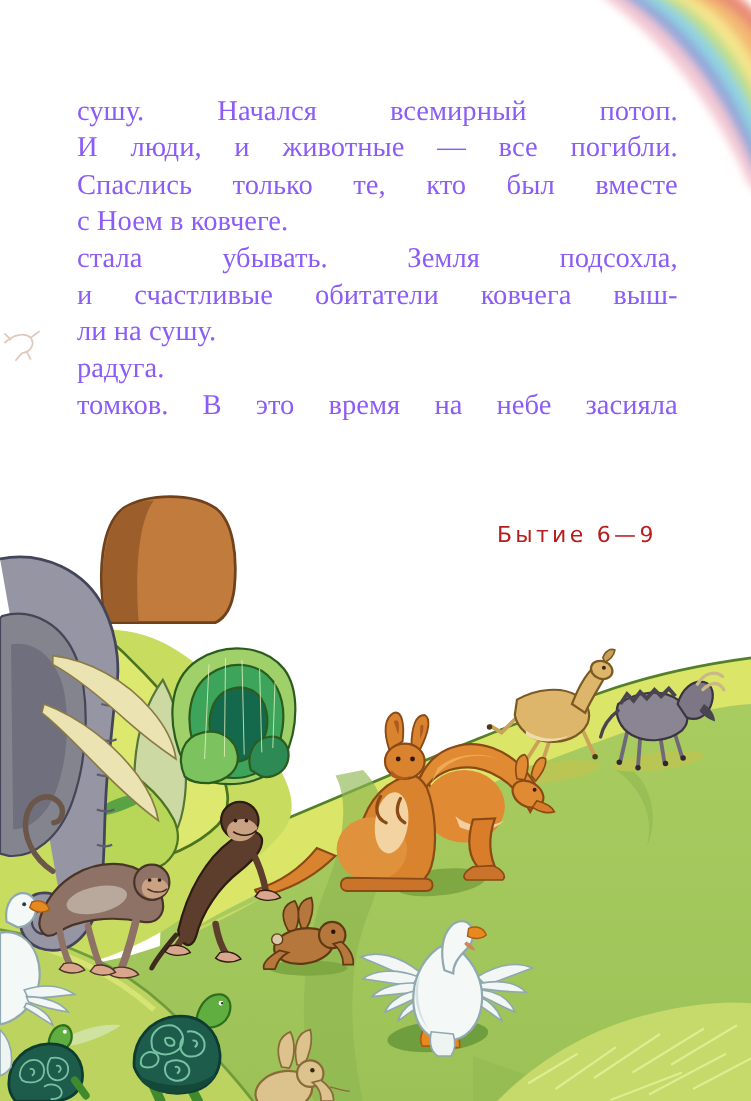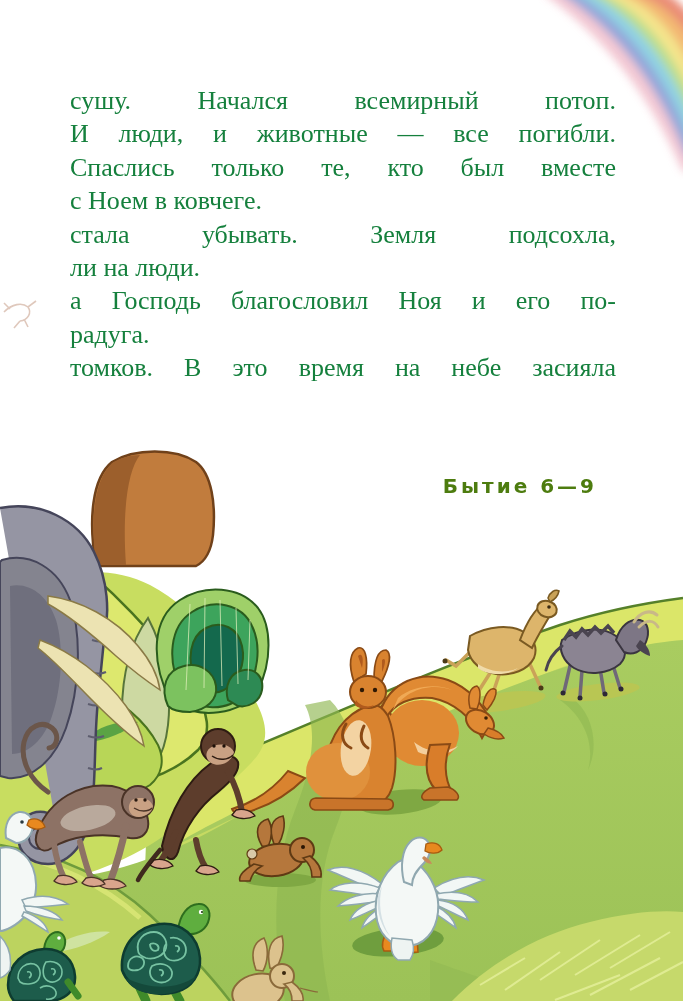--- a/index.html
+++ b/index.html
@@ -1,26 +1,26 @@
 <!DOCTYPE html>
 <html><head>
 <meta charset="utf-8">
 <style>
   html,body{margin:0;padding:0;}
   body{width:683px;height:1001px;position:relative;overflow:hidden;background:#ffffff;
        font-family:"Liberation Serif", serif;}
   #art{position:absolute;left:0;top:0;z-index:1;}
   .textblock{position:absolute;left:70px;top:84px;width:546px;z-index:2;
-             font-size:26px;line-height:33.4px;color:#15803d;}
+             font-size:26px;line-height:33.4px;color:#8b5cf6;}
   .tline{text-align:justify;text-align-last:justify;white-space:normal;}
   .tline.lastline{text-align:left;text-align-last:left;}
   .tline.indent{padding-left:32px;}
   .citation{position:absolute;right:86px;top:474px;z-index:2;
-            font-family:"DejaVu Sans", sans-serif;font-weight:bold;
-            font-size:20px;letter-spacing:3px;color:#4d7c0f;margin-left:30px;}
+            font-family:"DejaVu Sans", sans-serif;font-weight:normal;
+            font-size:20px;letter-spacing:3px;color:#b91c1c;margin-left:30px;}
 </style>
 </head>
 <body>
 
 <svg id="art" width="683" height="1001" viewBox="0 0 683 1001" xmlns="http://www.w3.org/2000/svg">
   <defs>
     <filter id="soft" x="-40%" y="-40%" width="180%" height="180%">
         <feGaussianBlur stdDeviation="4"></feGaussianBlur>
       </filter>
     <linearGradient id="fieldGrad" x1="0" y1="0" x2="0" y2="1">
@@ -291,19 +291,19 @@
     <path d="M0,936 C8,944 12,956 10,970 C6,976 0,978 0,978 Z" fill="#eef4f2" stroke="#90a8b0" stroke-width="1.5"></path>
   </g>
 </svg>
 
 <div class="textblock">
   <div class="tline">сушу. Начался всемирный потоп.</div>
   <div class="tline">И люди, и животные — все погибли.</div>
   <div class="tline">Спаслись только те, кто был вместе</div>
   <div class="tline lastline">с Ноем в ковчеге.</div>
   <div class="tline">стала убывать. Земля подсохла,</div>
-  <div class="tline lastline">ли на люди.</div>
-  <div class="tline">а Господь благословил Ноя и его по-</div>
+  <div class="tline">и счастливые обитатели ковчега выш-</div>
+  <div class="tline lastline">ли на сушу.</div>
   <div class="tline lastline">радуга.</div>
   <div class="tline">томков. В это время на небе засияла</div>
 </div>
 
 <div class="citation">Бытие 6—9</div>
 
 </body></html>

